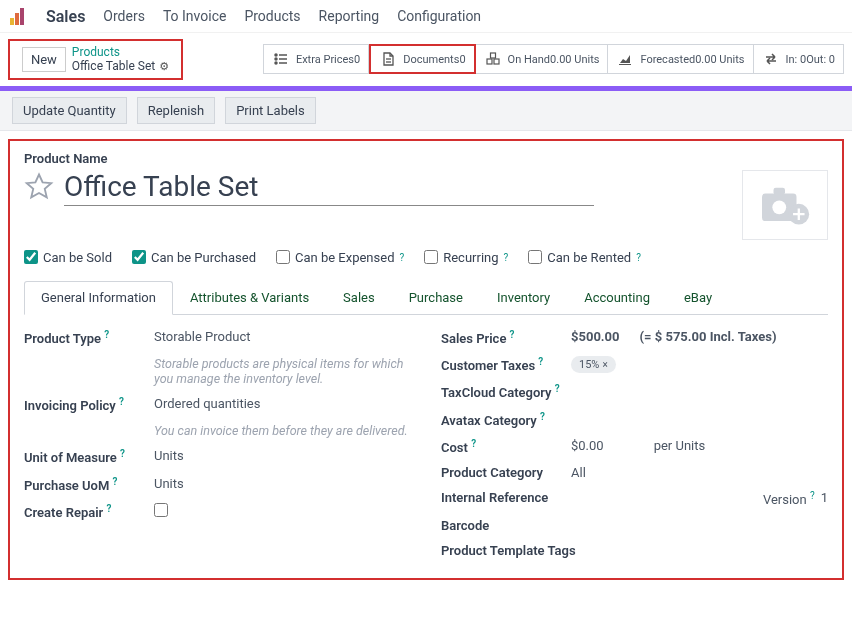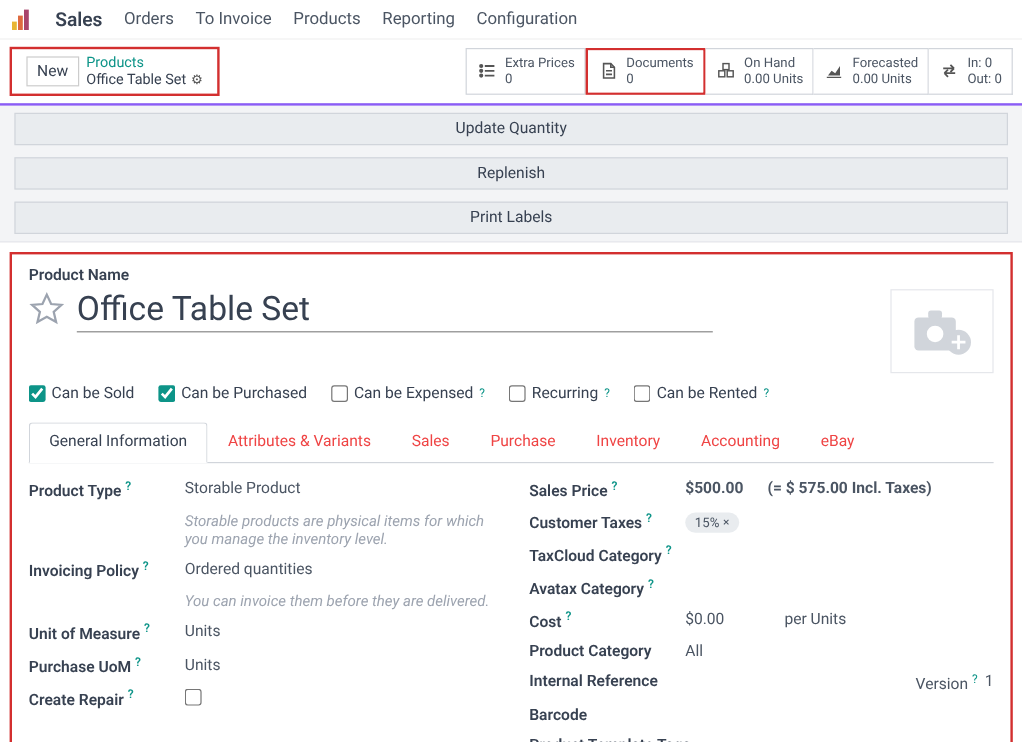--- a/index.html
+++ b/index.html
@@ -108,38 +108,36 @@
     }
     .stat-btn .stat-icon {
       width: 18px;
       height: 18px;
       display: flex;
       align-items: center;
       justify-content: center;
     }
     .stat-btn .stat-text {
       display: flex;
-      flex-direction: column;
       line-height: 1.2;
       text-align: left;
     }
     .redbox {
       border: 2px solid #d32f2f;
       padding: 0;
     }
 
     
     .action-row {
       background: #f3f4f6;
       padding: 6px 12px;
       display: flex;
       gap: 10px;
-      border-top: 2px solid #8b5cf6;
+      border-top: 5px solid #8b5cf6;
       border-bottom: 1px solid #e5e7eb;
-      flex-direction: column;
     }
     .action-btn {
       border: 1px solid #d1d5db;
       background: #e9ecef;
       padding: 5px 10px;
       font-size: 13px;
       cursor: pointer;
       color: #374151;
     }
 
@@ -213,21 +211,21 @@
 
     
     .tabs {
       display: flex;
       border-bottom: 1px solid #d1d5db;
       margin-top: 16px;
     }
     .tab {
       padding: 8px 16px;
       font-size: 13px;
-      color: #ef4444;
+      color: #14532d;
       cursor: pointer;
       border: 1px solid transparent;
     }
     .tab.active {
       border: 1px solid #d1d5db;
       border-bottom-color: #fff;
       margin-bottom: -1px;
       color: #374151;
       background: #fff;
       border-radius: 3px 3px 0 0;

